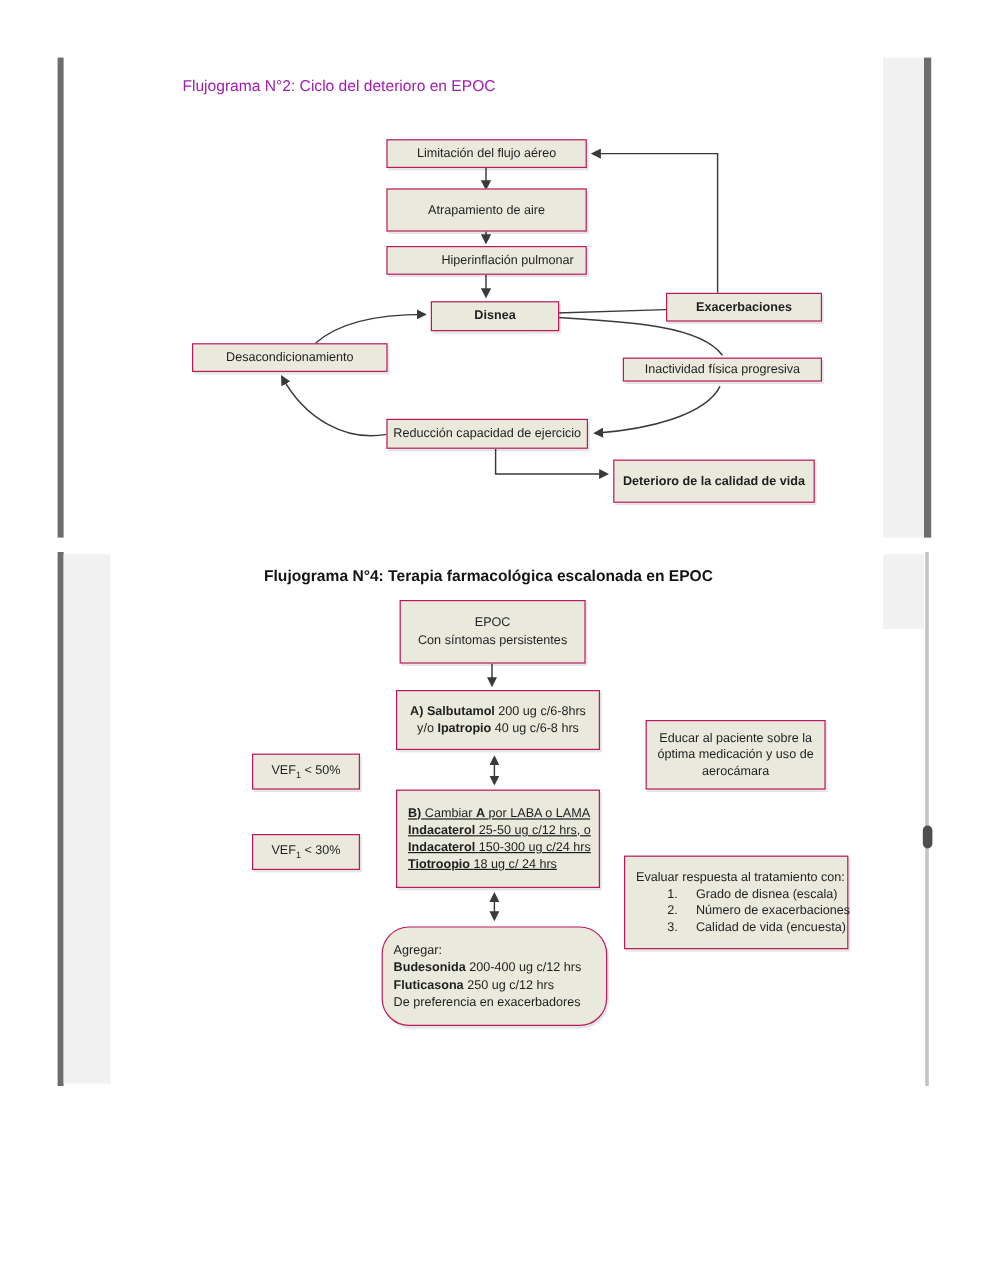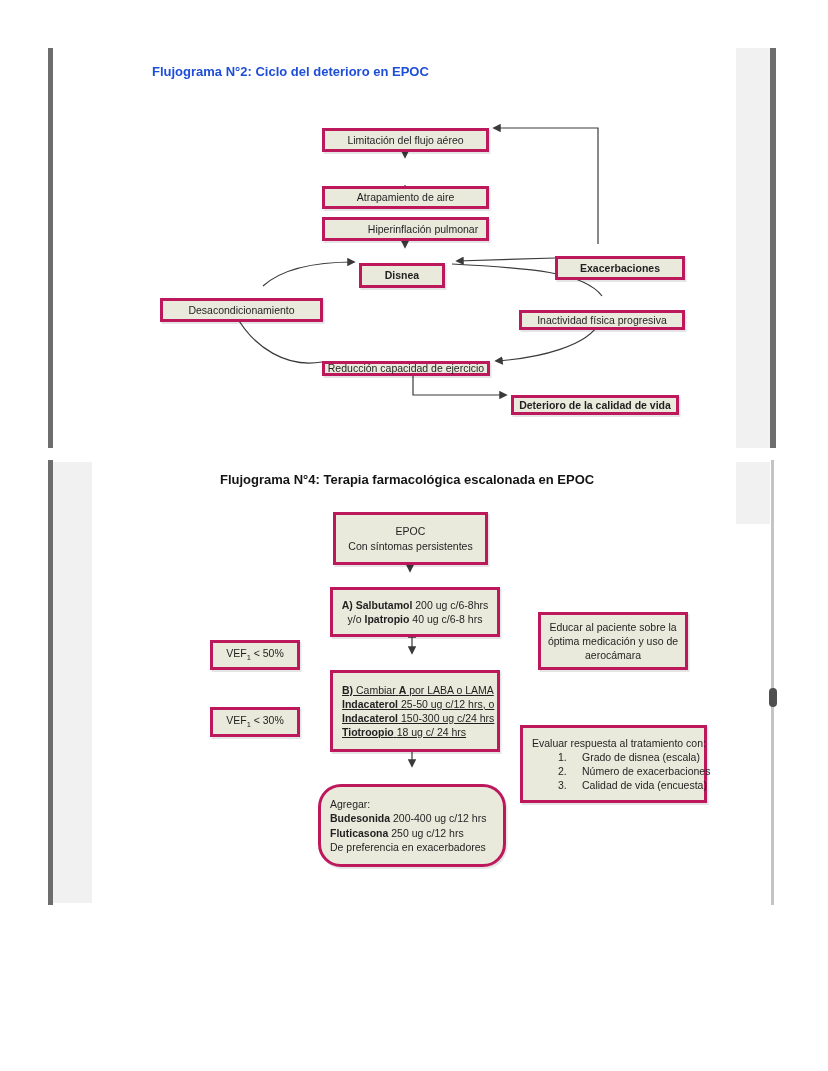--- a/index.html
+++ b/index.html
@@ -5,31 +5,30 @@
   html,body{margin:0;padding:0;}
   body{
     width:828px;height:1071px;position:relative;background:#ffffff;
     font-family:"Liberation Sans","DejaVu Sans",sans-serif;
     color:#1f1f1f;overflow:hidden;
   }
   .edgebar{position:absolute;background:#6d6d6d;}
   .lightstrip{position:absolute;background:#f1f1f1;}
   .thinline{position:absolute;background:#c4c4c4;}
   .scrollthumb{position:absolute;background:#4f4f4f;border-radius:4px;}
-  .fig-title{position:absolute;font-weight:bold;font-size:13px;color:#1d4ed8;white-space:nowrap;}
+  .fig-title{position:absolute;font-weight:normal;font-size:13px;color:#a21caf;white-space:nowrap;}
   .title-clip{position:absolute;height:15px;overflow:hidden;}
   .title-clip .inner{display:block;margin-top:-2px;font-weight:bold;font-size:13px;color:#141414;white-space:nowrap;}
   svg.connectors{position:absolute;left:0;top:0;pointer-events:none;}
   .box{
-    position:absolute;background:#e9e9dc;border:3px solid #be185d;
+    position:absolute;background:#e9e9dc;border:1px solid #be185d;
     box-sizing:border-box;font-size:10.5px;line-height:1.35;
     box-shadow:1.5px 2px 0 rgba(0,0,0,.10);
     display:flex;flex-direction:column;align-items:center;justify-content:center;
     text-align:center;
-    margin-top:12px;
   }
   .box.leftalign{align-items:flex-start;text-align:left;padding-left:9px;padding-right:6px;}
   .b{font-weight:bold;}
   .row{white-space:nowrap;}
   .num-row{display:flex;white-space:nowrap;padding-left:26px;}
   .num-row .n{width:16px;margin-right:8px;}
   sub{font-size:7.5px;}
 </style>
 </head>
 <body>
@@ -70,42 +69,42 @@
 
     <path d="M410 553 L410 571" marker-end="url(#ah)"></path>
     <path d="M412 631 L412 653 " marker-start="url(#ah)" marker-end="url(#ah)"></path>
     <path d="M412 745 L412 766" marker-start="url(#ah)" marker-end="url(#ah)"></path>
   </g>
 </svg>
 
 <div class="box" style="left:322px;top:116px;width:167px;height:24px;">
   <span>Limitación del flujo aéreo</span>
 </div>
-<div class="box" style="left:322px;top:174px;width:167px;height:23px;">
+<div class="box" style="left:322px;top:157px;width:167px;height:36px;">
   <span>Atrapamiento de aire</span>
 </div>
 <div class="box" style="left:322px;top:205px;width:167px;height:24px;padding-left:35px;">
   <span>Hiperinflación pulmonar</span>
 </div>
-<div class="box" style="left:359px;top:251px;width:86px;height:25px;">
+<div class="box" style="left:359px;top:251px;width:107px;height:25px;">
   <span class="b">Disnea</span>
 </div>
 <div class="box" style="left:555px;top:244px;width:130px;height:24px;">
   <span class="b">Exacerbaciones</span>
 </div>
 <div class="box" style="left:160px;top:286px;width:163px;height:24px;">
   <span>Desacondicionamiento</span>
 </div>
 <div class="box" style="left:519px;top:298px;width:166px;height:20px;">
   <span>Inactividad física progresiva</span>
 </div>
-<div class="box" style="left:322px;top:349px;width:168px;height:15px;">
+<div class="box" style="left:322px;top:349px;width:168px;height:25px;">
   <span>Reducción capacidad de ejercicio</span>
 </div>
-<div class="box" style="left:511px;top:383px;width:168px;height:20px;text-align:right;">
+<div class="box" style="left:511px;top:383px;width:168px;height:36px;text-align:right;">
   <span class="b">Deterioro de la calidad de vida</span>
 </div>
 
 <div class="box" style="left:333px;top:500px;width:155px;height:53px;">
   <div class="row">EPOC</div>
   <div class="row">Con síntomas persistentes</div>
 </div>
 
 <div class="box" style="left:330px;top:575px;width:170px;height:50px;">
   <div class="row">

